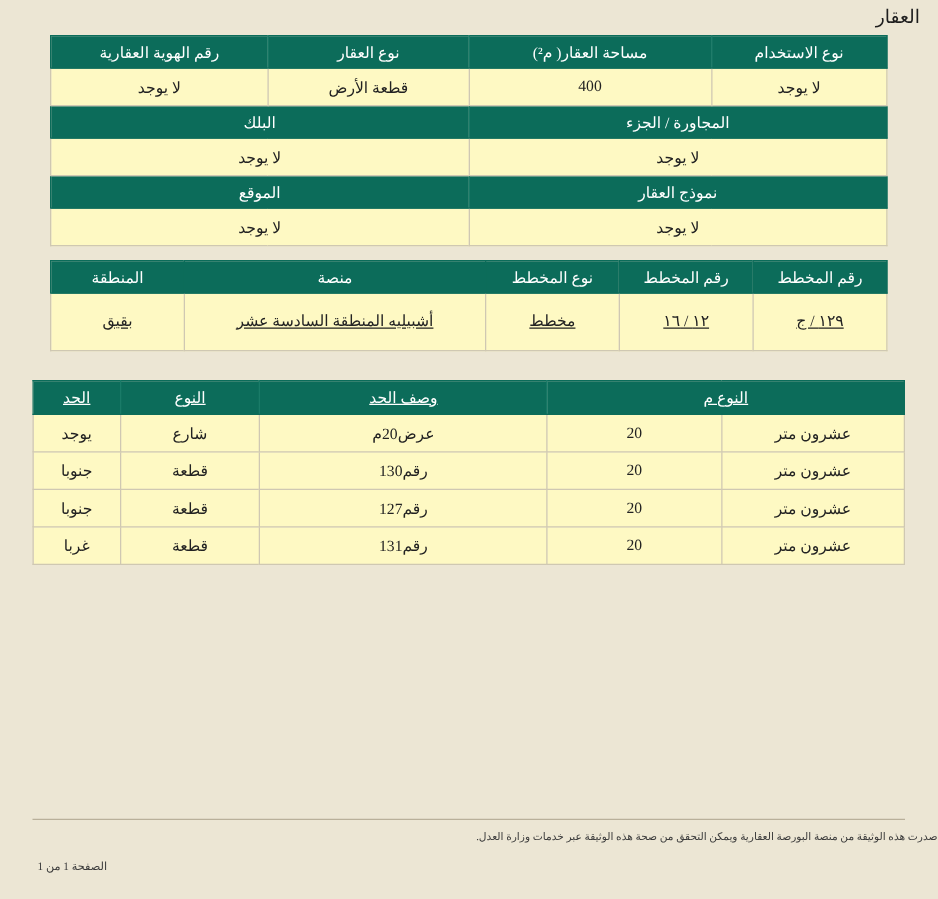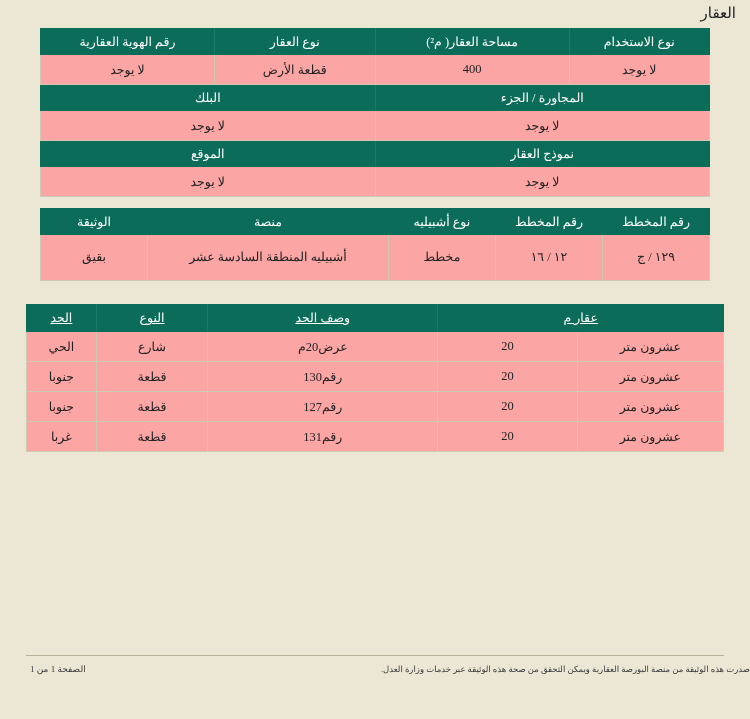--- a/index.html
+++ b/index.html
@@ -83,38 +83,38 @@
     background: #0c6c5a;
     color: #ffffff;
     font-weight: normal;
     font-size: 12.5px;
     height: 25px;
     border-color: #0c6c5a;
     border-bottom-color: #0c6c5a;
     text-align: center;
   }
   .tbl td {
-    background: #fca5a5;
+    background: #fef9c3;
     color: #222;
     font-size: 12.5px;
     height: 29px;
   }
 
   
   #table-property {
     top: 28px;
     right: 40px;
     width: 670px;
   }
   #table-property th { height: 25px; }
   #table-property td { height: 29px; }
   #table-property tr.hdr th { border-left-color: #1a7b68; }
   #table-property tr.hdr th:last-child { border-left-color: #0c6c5a; }
 
-  .city-row td { height: 45px; line-height: 1.25; }
+  .city-row td { height: 45px; line-height: 1.25; text-decoration: underline; }
 
   
   #table-boundaries {
     top: 304px;
     right: 26px;
     width: 698px;
   }
   #table-boundaries th { height: 26px; text-decoration: underline; }
   #table-boundaries td { height: 29px; }
   #table-boundaries tr.hdr th { border-left-color: #1a7b68; }
@@ -135,21 +135,21 @@
     position: absolute;
     top: 664px;
     left: 0;
     right: 0;
     text-align: right;
     font-size: 8.5px;
     color: #3a3a3a;
   }
   .footer-page {
     position: absolute;
-    top: 664px;
+    top: 688px;
     left: 30px;
     font-size: 9px;
     color: #3a3a3a;
     direction: rtl;
   }
 </style>
 </head>
 <body>
 
 <div class="page">
@@ -203,23 +203,23 @@
       <col style="width:16%">
       <col style="width:16%">
       <col style="width:16%">
       <col style="width:36%">
       <col style="width:16%">
     </colgroup>
     <tbody>
       <tr class="hdr">
         <th>رقم المخطط</th>
         <th>رقم المخطط</th>
-        <th>نوع أشبيليه</th>
+        <th>نوع المخطط</th>
         <th>منصة</th>
-        <th>الوثيقة</th>
+        <th>المنطقة</th>
       </tr>
       <tr class="city-row">
         <td class="num">١٢٩ / ج</td>
         <td class="num">١٢ / ١٦</td>
         <td>مخطط</td>
         <td>أشبيليه المنطقة السادسة عشر</td>
         <td>بقيق</td>
       </tr>
     </tbody>
   </table>
@@ -227,32 +227,32 @@
   <table class="tbl" id="table-boundaries">
     <colgroup>
       <col style="width:21%">
       <col style="width:20%">
       <col style="width:33%">
       <col style="width:16%">
       <col style="width:10%">
     </colgroup>
     <tbody>
       <tr class="hdr">
-        <th colspan="2">عقار م</th>
+        <th colspan="2">النوع م</th>
         <th>وصف الحد</th>
         <th>النوع</th>
         <th>الحد</th>
       </tr>
 
       <tr>
         <td>عشرون متر</td>
         <td class="num">20</td>
         <td>عرض20م</td>
         <td>شارع</td>
-        <td>الحي</td>
+        <td>يوجد</td>
       </tr>
       <tr>
         <td>عشرون متر</td>
         <td class="num">20</td>
         <td>رقم130</td>
         <td>قطعة</td>
         <td>جنوبا</td>
       </tr>
       <tr>
         <td>عشرون متر</td>

